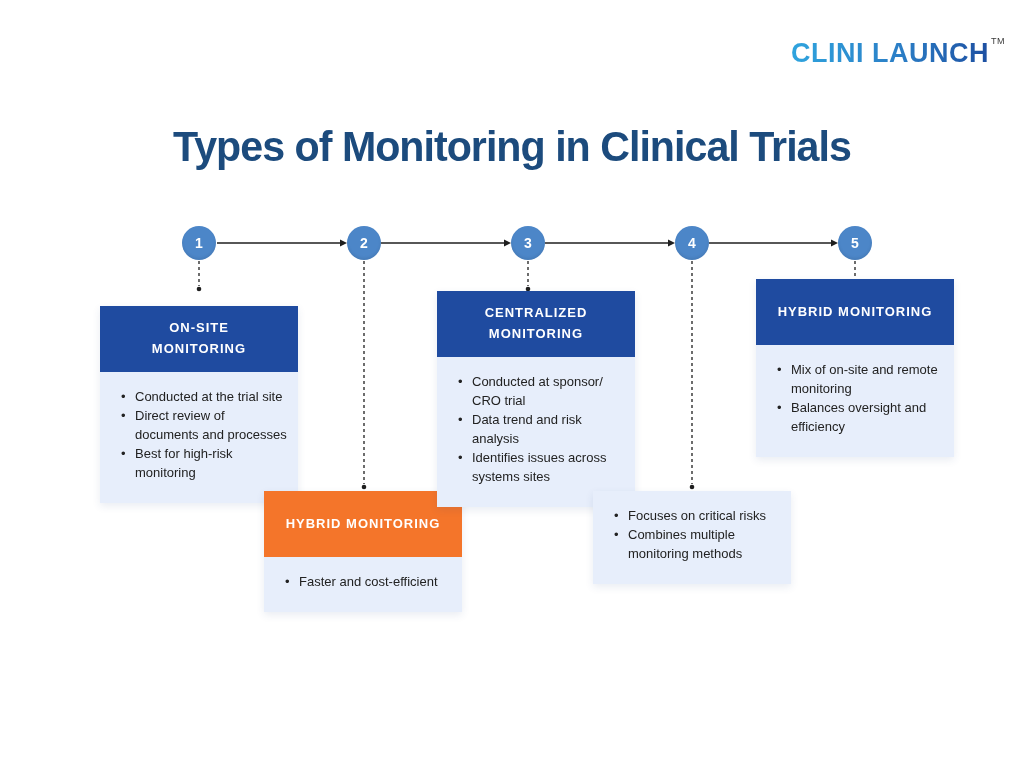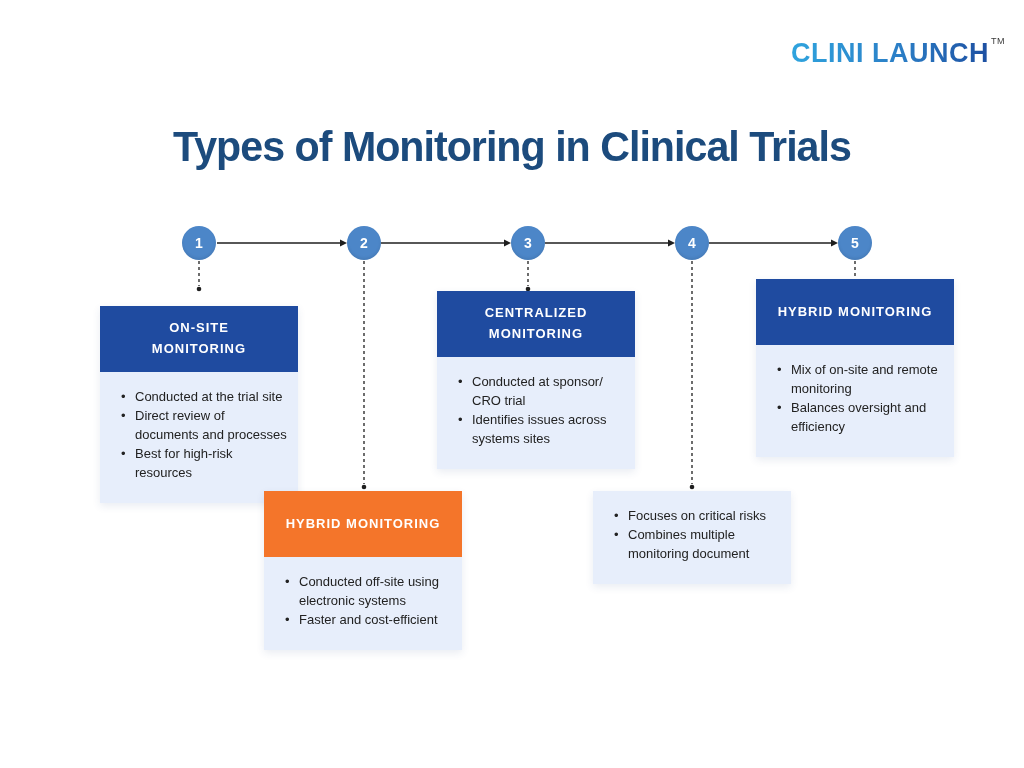--- a/index.html
+++ b/index.html
@@ -141,56 +141,56 @@
 
   <div class="card card-1 blue">
     <div class="card-header">
       <span>ON-SITE
 MONITORING</span>
     </div>
     <div class="card-body">
       <ul>
           <li>Conducted at the trial site</li>
           <li>Direct review of documents and processes</li>
-          <li>Best for high-risk resources</li>
+          <li>Best for high-risk monitoring</li>
         </ul>
     </div>
   </div>
 
   <div class="card card-2 orange">
     <div class="card-header">
       <span>HYBRID MONITORING</span>
     </div>
     <div class="card-body">
       <ul>
-          <li>Conducted off-site using electronic systems</li>
           <li>Faster and cost-efficient</li>
         </ul>
     </div>
   </div>
 
   <div class="card card-3 blue">
     <div class="card-header">
       <span>CENTRALIZED
 MONITORING</span>
     </div>
     <div class="card-body">
       <ul>
           <li>Conducted at sponsor/
 CRO trial</li>
+          <li>Data trend and risk analysis</li>
           <li>Identifies issues across systems sites</li>
         </ul>
     </div>
   </div>
 
   <div class="card card-4 orange">
     <div class="card-body">
       <ul>
           <li>Focuses on critical risks</li>
-          <li>Combines multiple monitoring document</li>
+          <li>Combines multiple monitoring methods</li>
         </ul>
     </div>
   </div>
 
   <div class="card card-5 blue">
     <div class="card-header">
       <span>HYBRID MONITORING</span>
     </div>
     <div class="card-body">
       <ul>

